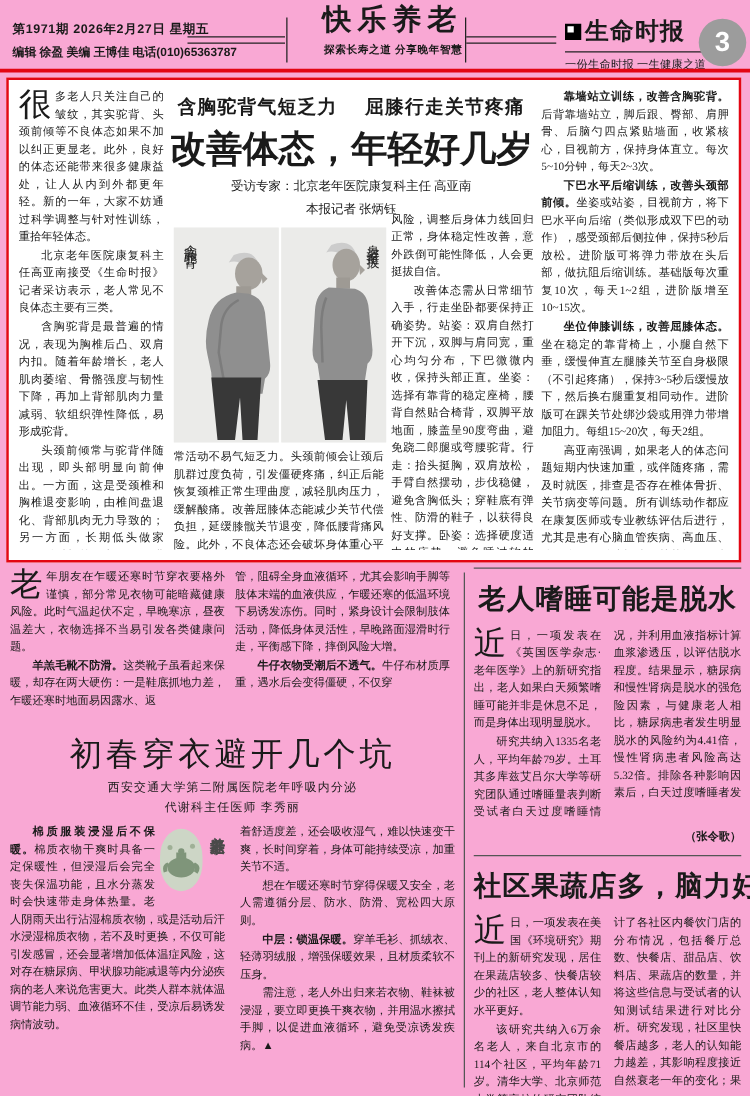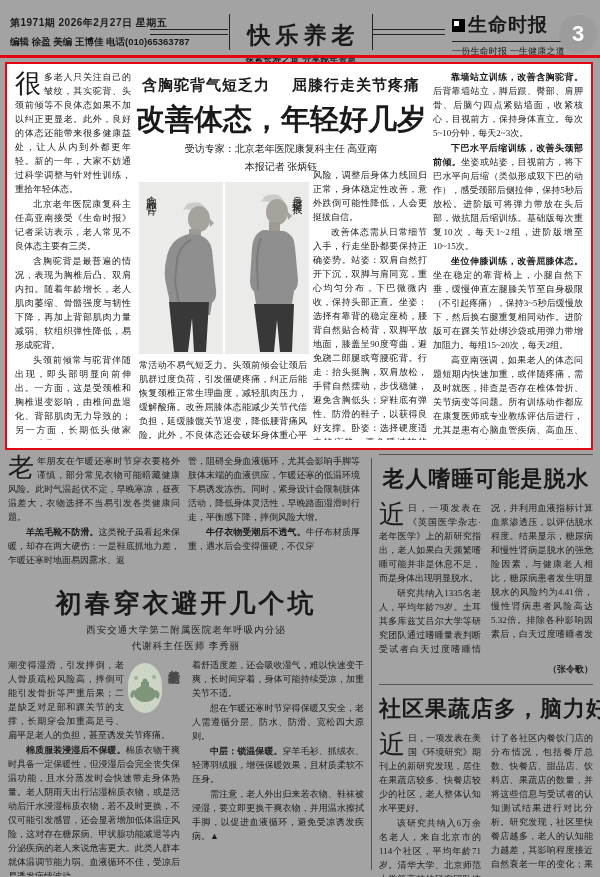--- a/index.html
+++ b/index.html
@@ -1,33 +1,33 @@
 <!DOCTYPE html>
 <html><head>
 <meta charset="utf-8">
 <style>
   html,body{margin:0;padding:0;background:#f2f2f2;}
-  #paper{position:relative;width:600px;height:877px;background:#a3a3a3;overflow:hidden;
+  #paper{position:relative;width:600px;height:877px;background:#f9a8d4;overflow:hidden;
          font-family:"Liberation Serif","DejaVu Serif",serif;color:#1a1a1a;}
   .sans{font-family:"Liberation Sans","DejaVu Sans",sans-serif;}
   p{margin:0 0 1px 0;text-indent:2em;}
   .bodytxt{font-size:9px;line-height:14px;text-align:justify;}
   .bodytxt b{font-family:"Liberation Sans","DejaVu Sans",sans-serif;font-weight:bold;}
   .noind{text-indent:0;}
   .drop{text-indent:0;}
   .drop::first-letter{float:left;font-size:26px;line-height:24px;padding:2px 3px 0 0;}
   .abs{position:absolute;}
   .clip{overflow:hidden;}
 
   
   .h-issue{left:10px;top:16px;font-size:10px;font-weight:bold;letter-spacing:.5px;}
   .h-staff{left:10px;top:36px;font-size:9.5px;font-weight:bold;}
   .h-dlines{top:29px;height:4px;border-top:1px solid #222;border-bottom:1px solid #222;}
   .h-vbar{top:14px;width:1px;height:36px;background:#222;}
-  .h-center{left:232px;top:20px;width:138px;text-align:center;}
+  .h-center{left:232px;top:0;width:138px;text-align:right;}
   .h-title{font-size:23px;font-weight:bold;letter-spacing:5px;margin-left:5px;}
   .h-tag{font-size:8.5px;margin-top:3px;letter-spacing:.5px;font-weight:bold;}
   .h-brand{left:452px;top:12px;width:116px;}
   .brand-row{display:flex;align-items:center;gap:3px;}
   .brand-mark{width:13px;height:13px;background:#000;position:relative;display:inline-block;}
   .brand-mark::after{content:"";position:absolute;left:2px;top:2px;width:5px;height:5px;background:#fff;}
   .brand-name{font-size:19px;font-weight:bold;letter-spacing:1px;}
   .brand-line{margin-top:3px;border-top:1px solid #222;}
   .brand-tag{font-size:9px;margin-top:3px;letter-spacing:.2px;}
   .page-circle{left:559px;top:15px;width:38px;height:38px;border-radius:50%;background:#9c9c9c;
@@ -47,21 +47,21 @@
   .photo-cap{position:absolute;top:5px;writing-mode:vertical-rl;font-size:10.5px;letter-spacing:3px;color:#222;}
   .cap-l{left:5px;} .cap-r{right:5px;}
   .m-col-cside{left:306px;top:104px;width:114px;height:272px;}
   .m-col-cbottom{left:132px;top:294px;width:168px;height:84px;}
   .m-col-right{left:426px;top:6px;width:150px;height:370px;}
 
   
   .dress{left:8px;top:454px;width:356px;height:418px;}
   .d-top{display:flex;gap:8px;height:128px;overflow:hidden;}
   .d-col{width:172px;}
-  .d-head{text-align:center;font-size:26px;font-weight:bold;letter-spacing:3px;margin-top:4px;}
+  .d-head{text-align:center;font-size:26px;font-weight:normal;letter-spacing:3px;margin-top:4px;}
   .d-byline{text-align:center;font-size:9.5px;margin-top:3px;letter-spacing:1px;}
   .d-body{display:flex;gap:12px;height:218px;overflow:hidden;margin-top:5px;}
   .stamp{float:right;width:52px;height:56px;margin:2px 0 2px 4px;position:relative;}
   .stamp-bg{position:absolute;left:0;top:3px;width:34px;height:50px;border-radius:50%/45%;background:#cdd6c6;}
   .stamp-label{position:absolute;right:0;top:0;writing-mode:vertical-rl;font-size:12px;font-weight:bold;
                color:#4a4a4a;letter-spacing:1px;line-height:13px;height:56px;}
   .stamp svg{position:absolute;left:2px;top:12px;}
 
   
   .divider-v{left:371px;top:458px;width:1px;height:412px;background:#555;}
@@ -192,21 +192,20 @@
             <rect x="11" y="10" width="8" height="5" fill="#7f957a"></rect>
             <circle cx="15" cy="9" r="2.5" fill="#7f957a"></circle>
             <path d="M4,18 q-5,2 -3,8 l3,-1 q-1,-4 2,-5 z" fill="#7f957a"></path>
             <path d="M26,18 q6,3 2,9 l-3,-2 q2,-3 -1,-5 z" fill="#7f957a"></path>
             <circle cx="6" cy="6" r="2" fill="#9fb096"></circle>
               <circle cx="24" cy="5" r="2" fill="#9fb096"></circle>
           </svg>
           <span class="stamp-label">养老提示</span>
         </div>
         <div>
-            <p class="noind">潮变得湿滑，引发摔倒，老人骨质疏松风险高，摔倒可能引发骨折等严重后果；二是缺乏对足部和踝关节的支撑，长期穿会加重高足弓、扁平足老人的负担，甚至诱发关节疼痛。</p>
             <p><b>棉质服装浸湿后不保暖。</b>棉质衣物干爽时具备一定保暖性，但浸湿后会完全丧失保温功能，且水分蒸发时会快速带走身体热量。老人阴雨天出行沾湿棉质衣物，或是活动后汗水浸湿棉质衣物，若不及时更换，不仅可能引发感冒，还会显著增加低体温症风险，这对存在糖尿病、甲状腺功能减退等内分泌疾病的老人来说危害更大。此类人群本就体温调节能力弱、血液循环不佳，受凉后易诱发病情波动。</p>
           </div>
       </div>
       <div class="d-col clip">
           <p class="noind">着舒适度差，还会吸收湿气，难以快速变干爽，长时间穿着，身体可能持续受凉，加重关节不适。</p>
           <p>想在乍暖还寒时节穿得保暖又安全，老人需遵循分层、防水、防滑、宽松四大原则。</p>
           <p><b>中层：锁温保暖。</b>穿羊毛衫、抓绒衣、轻薄羽绒服，增强保暖效果，且材质柔软不压身。</p>
           <p>需注意，老人外出归来若衣物、鞋袜被浸湿，要立即更换干爽衣物，并用温水擦拭手脚，以促进血液循环，避免受凉诱发疾病。▲</p>
         </div>
     </div>

